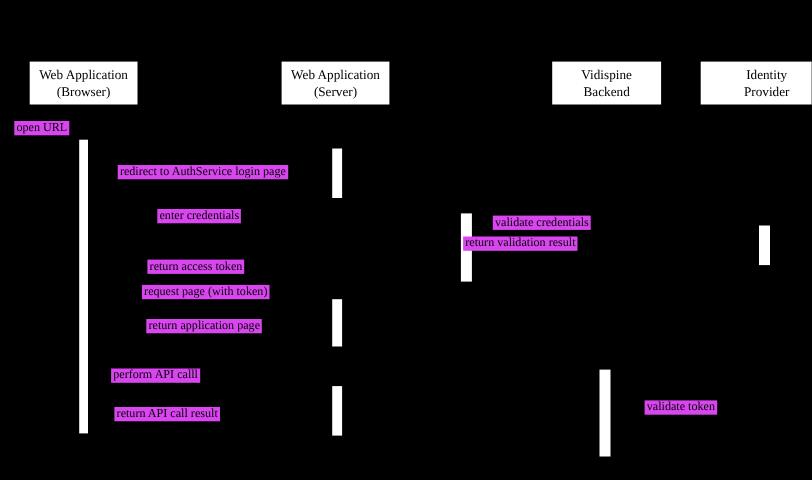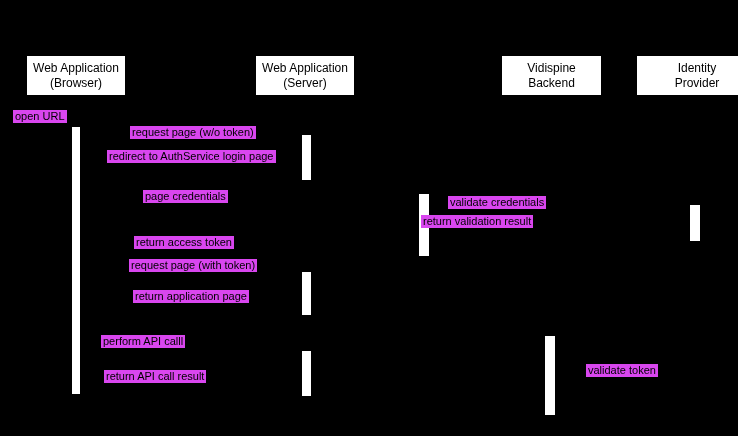--- a/index.html
+++ b/index.html
@@ -2,21 +2,21 @@
 <html><head>
 <meta charset="utf-8">
 <style>
   html, body { margin: 0; padding: 0; background: #000000; }
   .stage {
     position: relative;
     width: 738px;
     height: 436px;
     background: #000000;
     overflow: hidden;
-    font-family: Liberation Sans, sans-serif;
+    font-family: Liberation Serif, serif;
   }
   .actor {
     position: absolute;
     background: #ffffff;
     color: #000000;
     display: flex;
     flex-direction: column;
     align-items: center;
     justify-content: center;
     text-align: center;
@@ -65,23 +65,22 @@
 
   <div class="bar" style="left:72px; top:127px; width:8px; height:267px;"></div>
   <div class="bar" style="left:302px; top:135px; width:9px; height:45px;"></div>
   <div class="bar" style="left:302px; top:272px; width:9px; height:43px;"></div>
   <div class="bar" style="left:302px; top:351px; width:9px; height:45px;"></div>
   <div class="bar" style="left:419px; top:194px; width:10px; height:62px;"></div>
   <div class="bar" style="left:545px; top:336px; width:10px; height:79px;"></div>
   <div class="bar" style="left:690px; top:205px; width:10px; height:36px;"></div>
 
   <div class="msg" style="left:13px; top:110px;">open URL</div>
-  <div class="msg" style="left:130px; top:126px;">request page (w/o token)</div>
   <div class="msg" style="left:107px; top:150px;">redirect to AuthService login page</div>
-  <div class="msg" style="left:143px; top:190px;">page credentials</div>
+  <div class="msg" style="left:143px; top:190px;">enter credentials</div>
   <div class="msg" style="left:448px; top:196px;">validate credentials</div>
   <div class="msg" style="left:421px; top:215px;">return validation result</div>
   <div class="msg" style="left:134px; top:236px;">return access token</div>
   <div class="msg" style="left:133px; top:290px;">return application page</div>
   <div class="msg" style="left:129px; top:259px;">request page (with token)</div>
   <div class="msg" style="left:101px; top:335px;">perform API calll</div>
   <div class="msg" style="left:104px; top:370px;">return API call result</div>
   <div class="msg" style="left:586px; top:364px;">validate token</div>
 
 </div>

